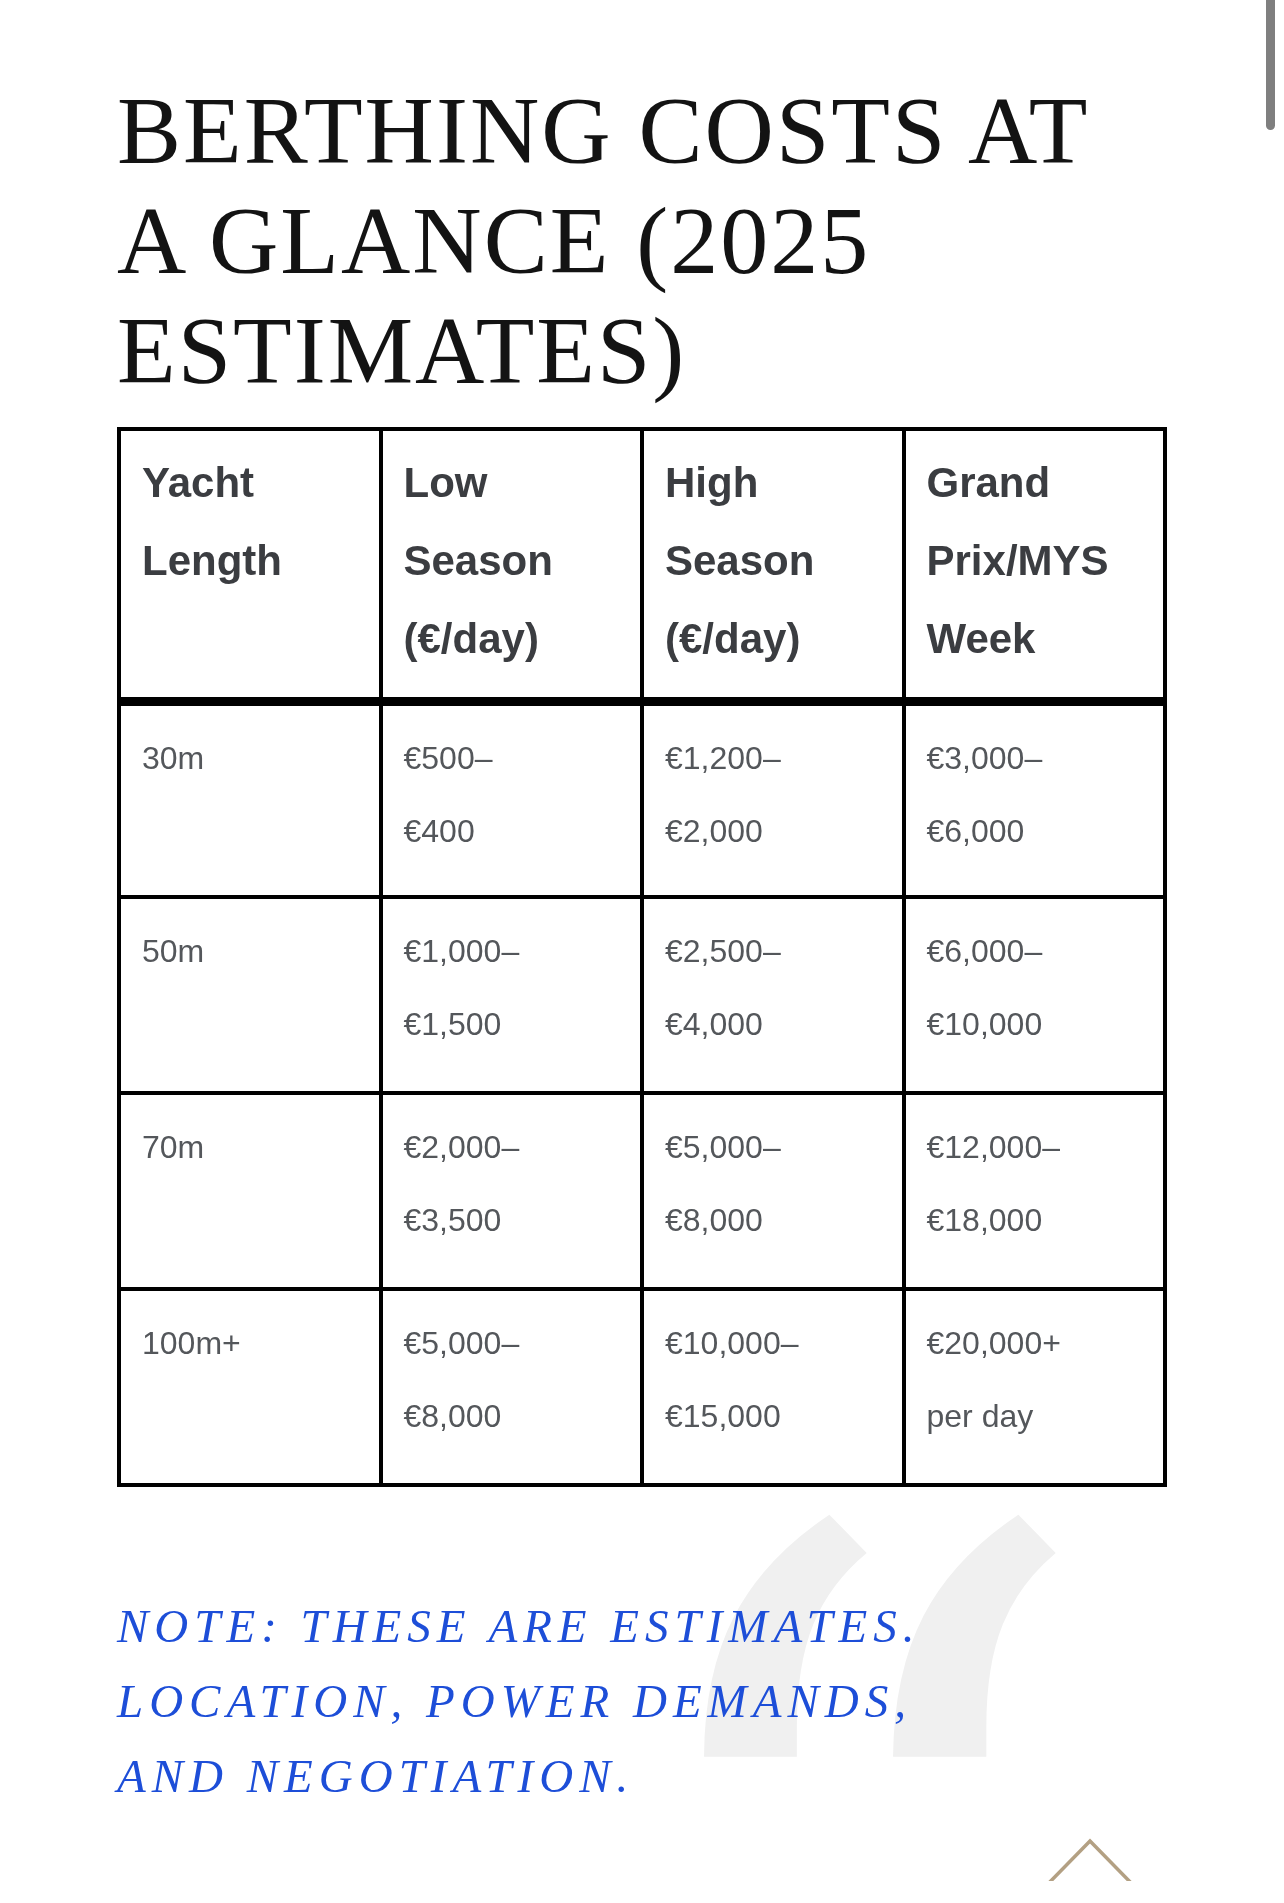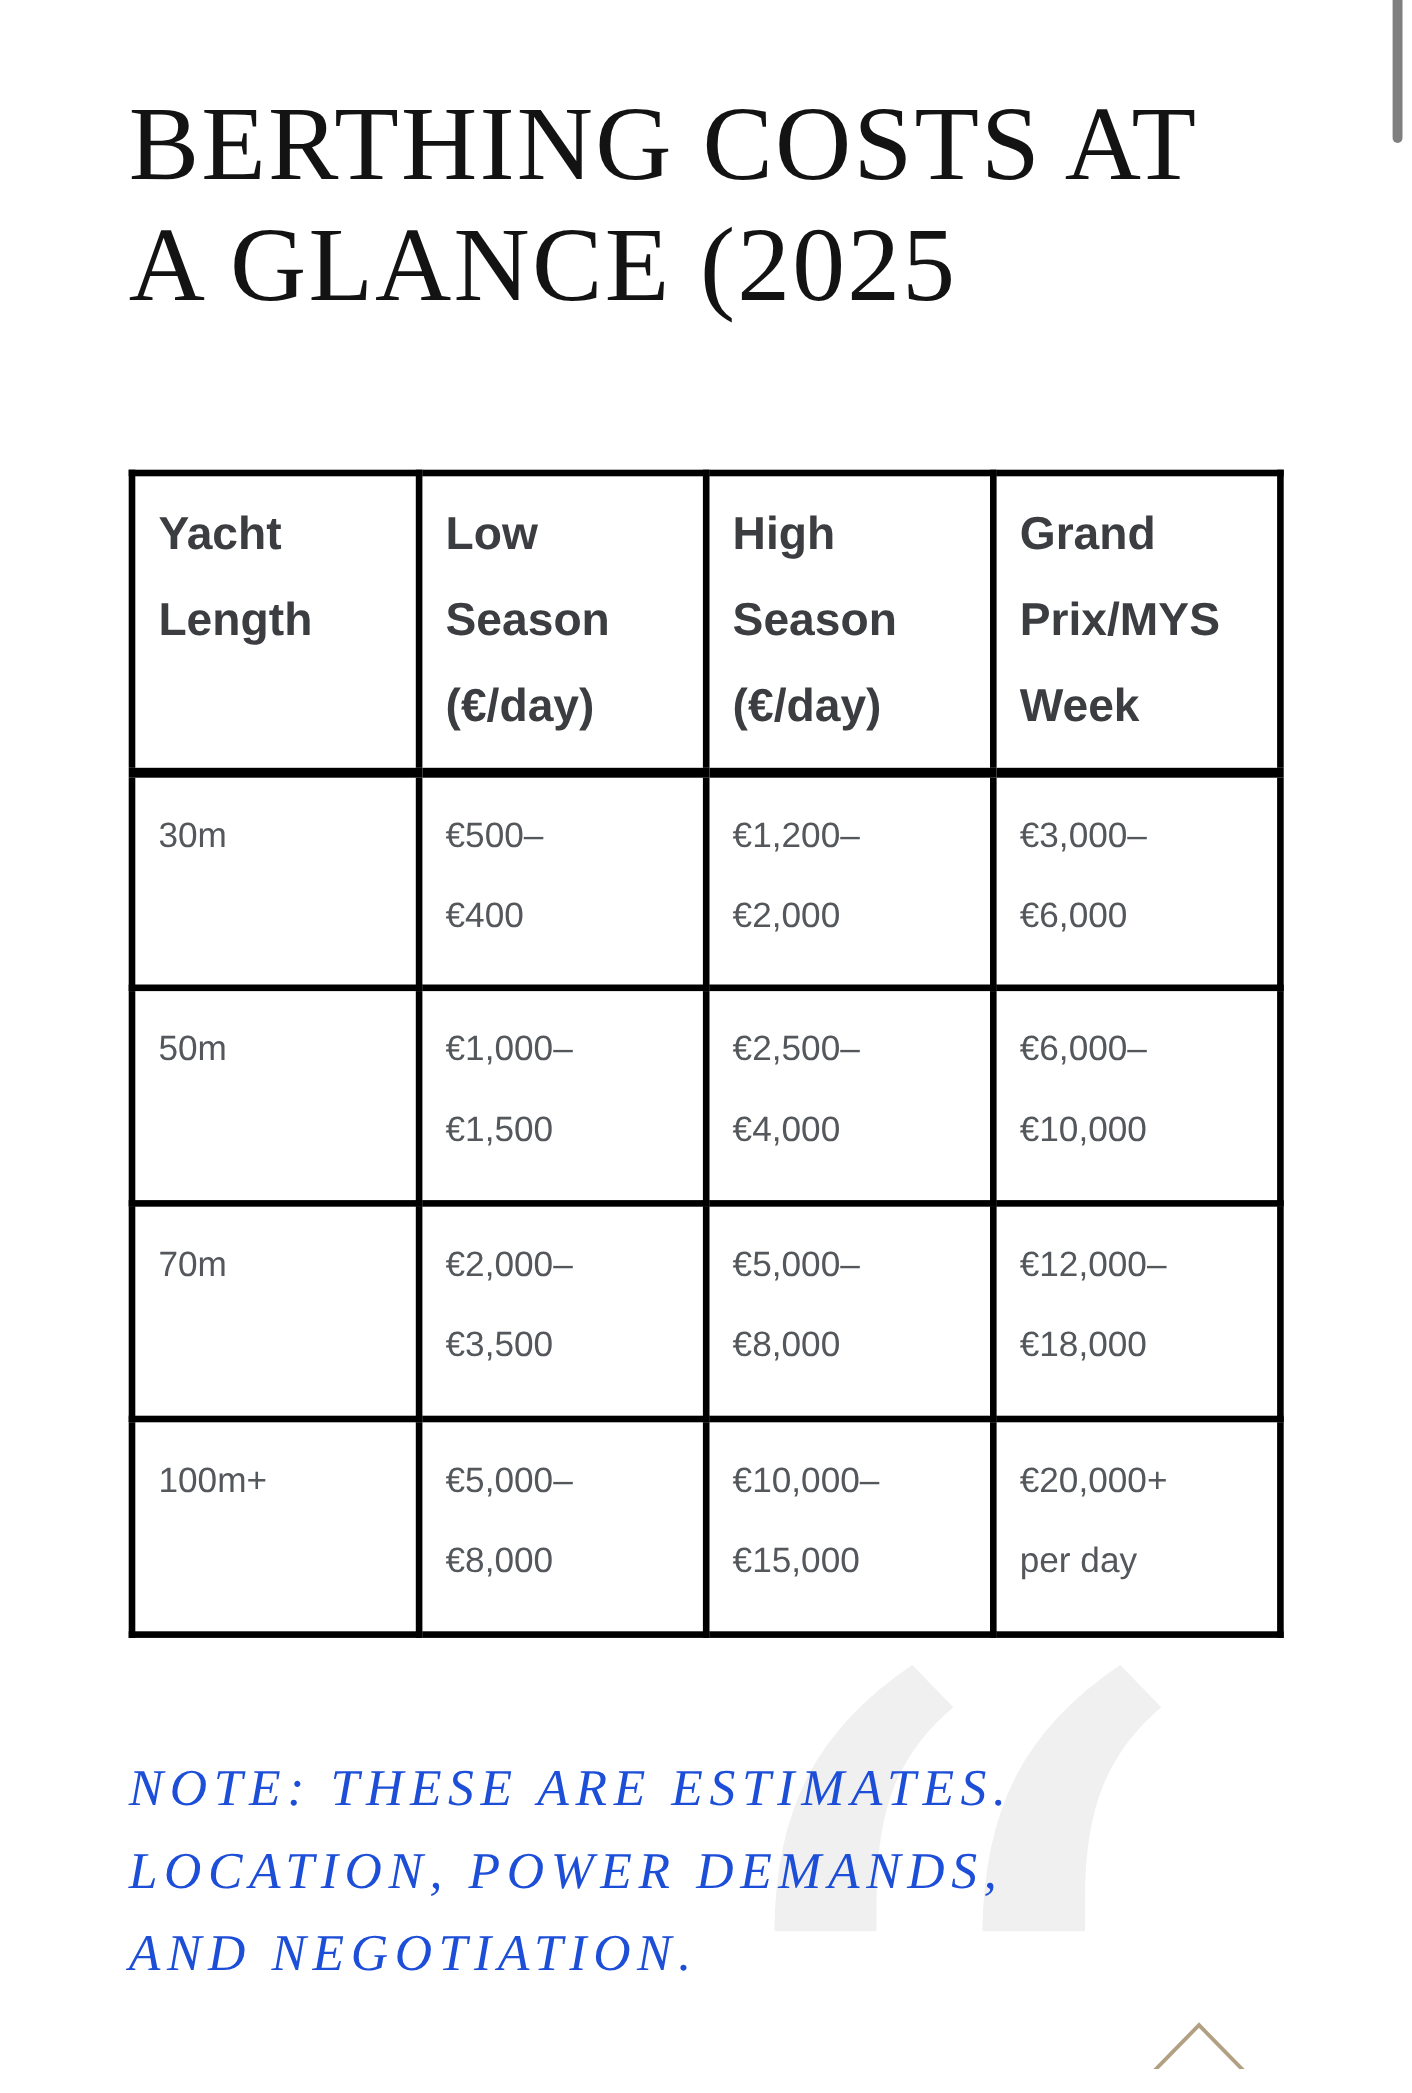--- a/index.html
+++ b/index.html
@@ -19,21 +19,21 @@
     color:#131313;font-weight:400;
   }
   #heading .hl{display:block;}
   
   table#rates{
     position:absolute;left:117px;top:427px;width:1050px;
     border-collapse:collapse;table-layout:fixed;
     background:transparent;
   }
   #rates th,#rates td{
-    border:6px solid #000000;
+    border:4px solid #000000;
     vertical-align:top;text-align:left;
     overflow:hidden;
   }
   #rates thead tr{height:272px;}
   #rates tbody tr{height:196px;}
   #rates th{
     border-bottom-width:9px;
     padding:13px 20px 0 21px;
     font-size:42px;line-height:78px;font-weight:bold;
     color:#3b3d41;
@@ -72,20 +72,21 @@
   }
 </style>
 </head>
 <body>
 
 <div id="page">
 
   <h1 id="heading">
     <span class="hl">BERTHING COSTS AT</span>
     <span class="hl">A GLANCE (2025</span>
+    <span class="hl">ESTIMATES)</span>
   </h1>
 
   <span id="quote">“</span>
 
   <table id="rates">
     <thead>
       <tr>
         <th>Yacht Length</th>
         <th>Low Season (€/day)</th>
         <th>High Season (€/day)</th>

